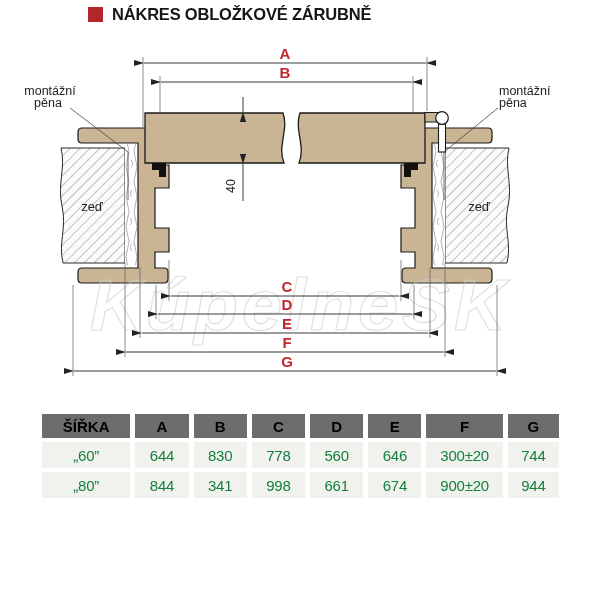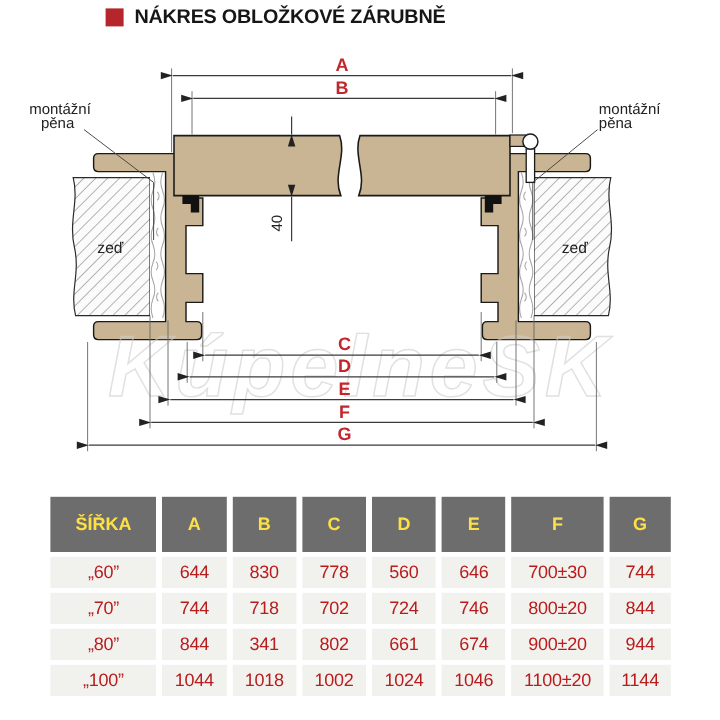--- a/index.html
+++ b/index.html
@@ -4,22 +4,22 @@
 <style>
   html,body{margin:0;padding:0;background:#ffffff;}
   body{width:600px;height:600px;font-family:"Liberation Sans",sans-serif;}
   .page{position:relative;width:600px;height:600px;background:#ffffff;overflow:hidden;}
   .title-row{position:absolute;left:88px;top:5px;display:flex;align-items:center;gap:9px;}
   .bullet{width:15px;height:15px;background:#b5252c;flex:0 0 auto;}
   h1.title{margin:0;font-size:16.5px;font-weight:bold;letter-spacing:-0.2px;color:#161616;white-space:nowrap;}
   svg.diagram{position:absolute;left:0;top:0;font-family:"Liberation Sans",sans-serif;}
   .table-wrap{position:absolute;left:37px;top:410px;width:527px;}
   table.sizes{border-collapse:separate;border-spacing:5px 4px;width:100%;table-layout:fixed;}
-  table.sizes th{background:#6d6d6d;color:#fde047;font-size:15px;font-weight:bold;height:46px;padding:0;text-align:center;letter-spacing:0;}
-  table.sizes td{background:#f1f1ee;color:#b91c1c;font-size:15px;height:26px;padding:0;text-align:center;letter-spacing:-0.2px;}
+  table.sizes th{background:#6d6d6d;color:#000000;font-size:15px;font-weight:bold;height:24px;padding:0;text-align:center;letter-spacing:0;}
+  table.sizes td{background:#f1f1ee;color:#15803d;font-size:15px;height:26px;padding:0;text-align:center;letter-spacing:-0.2px;}
 </style>
 </head>
 <body>
 
 <div class="page">
 
   <div class="title-row">
     <span class="bullet"></span>
     <h1 class="title">NÁKRES OBLOŽKOVÉ ZÁRUBNĚ</h1>
   </div>
@@ -154,50 +154,30 @@
         </tr>
       </thead>
       <tbody>
         <tr>
           <td>„60”</td>
           <td>644</td>
           <td>830</td>
           <td>778</td>
           <td>560</td>
           <td>646</td>
-          <td>700±30</td>
+          <td>300±20</td>
           <td>744</td>
-        </tr>
-        <tr>
-          <td>„70”</td>
-          <td>744</td>
-          <td>718</td>
-          <td>702</td>
-          <td>724</td>
-          <td>746</td>
-          <td>800±20</td>
-          <td>844</td>
         </tr>
         <tr>
           <td>„80”</td>
           <td>844</td>
           <td>341</td>
-          <td>802</td>
+          <td>998</td>
           <td>661</td>
           <td>674</td>
           <td>900±20</td>
           <td>944</td>
-        </tr>
-        <tr>
-          <td>„100”</td>
-          <td>1044</td>
-          <td>1018</td>
-          <td>1002</td>
-          <td>1024</td>
-          <td>1046</td>
-          <td>1100±20</td>
-          <td>1144</td>
         </tr>
       </tbody>
     </table>
   </div>
 
 </div>
 
 </body></html>

